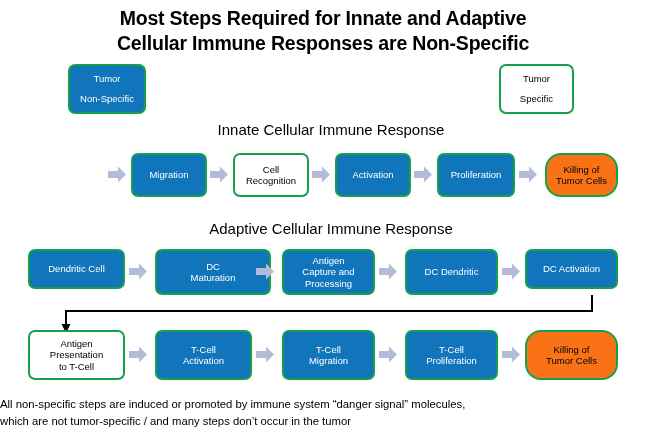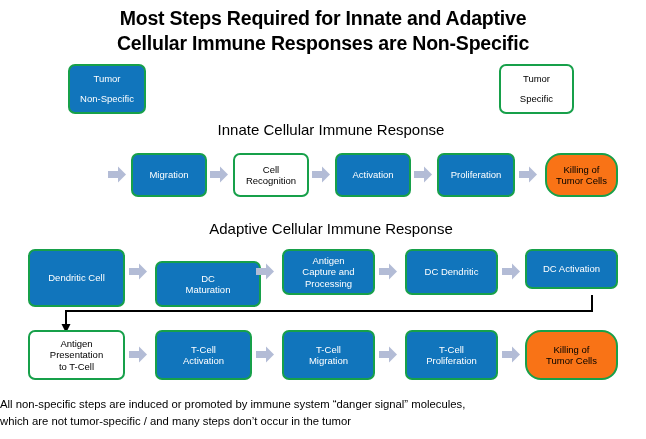--- a/index.html
+++ b/index.html
@@ -133,24 +133,24 @@
       </svg>
   </div>
   <div class="arrow" style="left:518px;top:165px;">
     <svg viewBox="0 0 20 19">
         <path d="M1 6 L11 6 L11 1.5 L19 9.5 L11 17.5 L11 13 L1 13 Z" fill="#b3bcd6"></path>
       </svg>
   </div>
 
   <div class="section-head" style="top:221px;">Adaptive Cellular Immune Response</div>
 
-  <div class="node blue" style="left:28px;top:249px;width:97px;height:58px;align-items:center;">
+  <div class="node blue" style="left:28px;top:249px;width:97px;height:40px;align-items:center;">
     <span>Dendritic  Cell</span>
   </div>
-  <div class="node blue" style="left:155px;top:249px;width:106px;height:46px;margin-top:12px;">
+  <div class="node blue" style="left:155px;top:249px;width:116px;height:46px;">
     <span>DC
 Maturation</span>
   </div>
   <div class="node blue" style="left:282px;top:249px;width:93px;height:46px;">
     <span>Antigen
 Capture  and
 Processing</span>
   </div>
   <div class="node blue" style="left:405px;top:249px;width:93px;height:46px;">
     <span>DC Dendritic</span>

